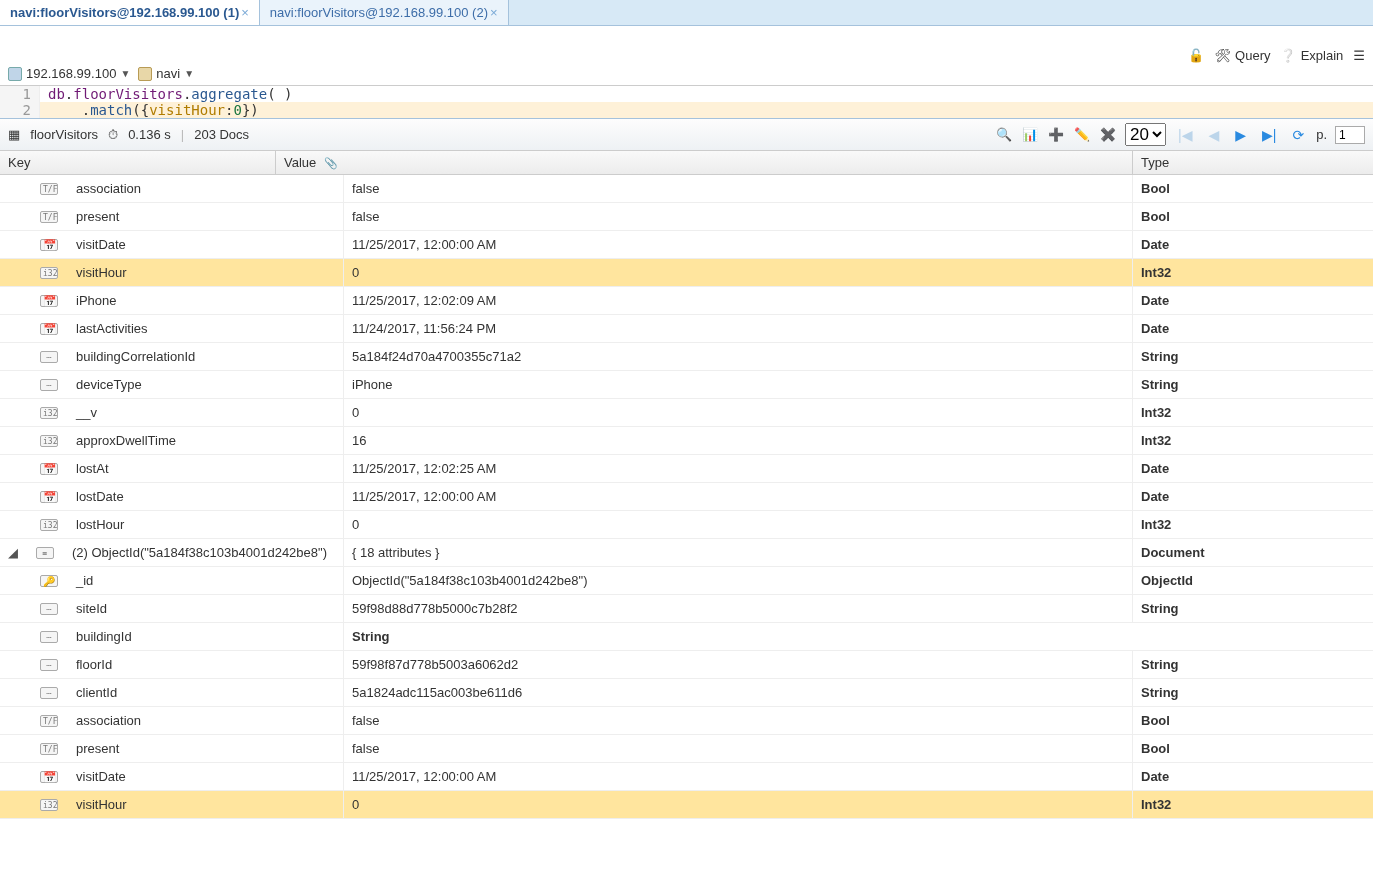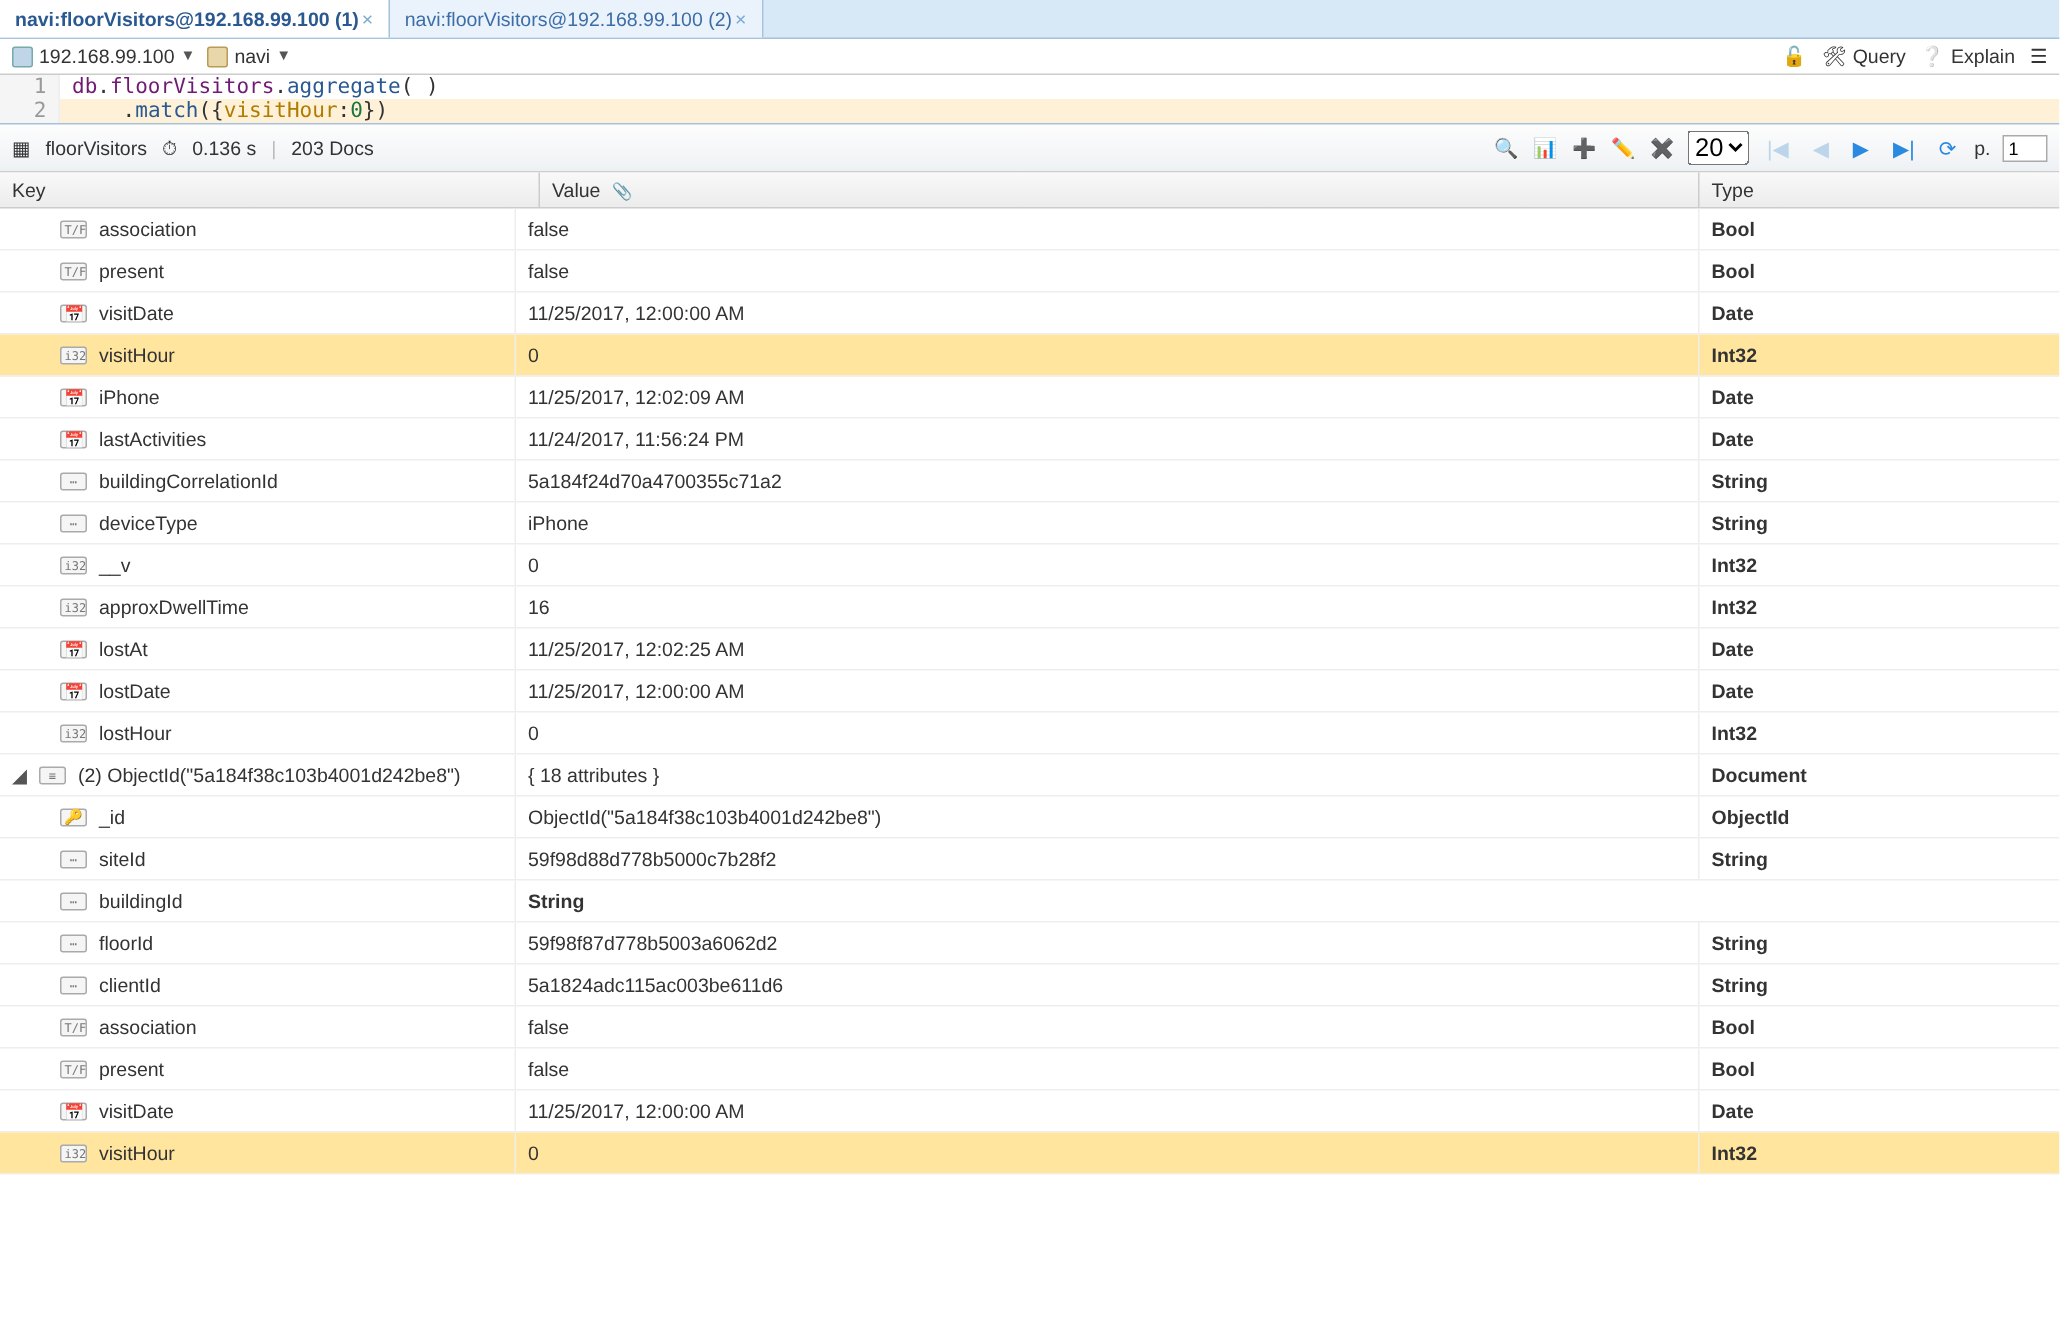--- a/index.html
+++ b/index.html
@@ -6,21 +6,21 @@
 body { font-family: Arial, sans-serif; font-size: 13px; color: #333; background: #fff; overflow-x: hidden; }
 
 
 .tabs-bar { display: flex; background: #d7e9f6; border-bottom: 1px solid #a5c2dc; }
 .tab { padding: 5px 10px; background: #eaf3fb; border-right: 1px solid #a5c2dc; display: flex; align-items: center; gap: 2px; cursor: pointer; color: #3d6da8; }
 .tab.active { background: #fff; font-weight: bold; color: #2a5890; }
 .tab .close { color: #7aa9d6; font-weight: normal; cursor: pointer; }
 
 
 .conn-bar { display: flex; align-items: center; justify-content: space-between; padding: 4px 8px; border-bottom: 1px solid #ccc; background: #fff; }
-.conn-left { display: flex; align-items: center; gap: 8px; }
+.conn-left { display: flex; align-items: center; gap: 8px; margin-top: 36px; }
 .conn-item { display: flex; align-items: center; gap: 4px; cursor: pointer; }
 .conn-right { display: flex; align-items: center; gap: 10px; }
 .conn-right .tool { display: flex; align-items: center; gap: 4px; cursor: pointer; color: #333; }
 
 
 .code-editor { font-family: Consolas, monospace; font-size: 14px; }
 .code-line { display: flex; }
 .gutter { width: 40px; text-align: right; padding-right: 8px; background: #f5f5f5; color: #999; border-right: 1px solid #eee; }
 .code-content { padding-left: 8px; flex: 1; }
 .selected-line { background: #fef1d8; }
@@ -36,29 +36,29 @@
 .status-left .sep { color: #bbb; }
 .status-right { display: flex; align-items: center; gap: 8px; }
 .status-right select { font-size: 17px; }
 .nav-btn { color: #2a8ae0; cursor: pointer; padding: 0 4px; font-size: 14px; }
 .nav-btn.disabled { color: #bcd5ea; }
 .page-input { width: 30px; font-size: 12px; padding: 1px 3px; border: 1px solid #aaa; }
 .icon-btn { width: 18px; height: 18px; display: inline-flex; align-items: center; justify-content: center; cursor: pointer; }
 
 
 .grid-header { display: flex; background: linear-gradient(#f9f9f9,#ececec); border-bottom: 1px solid #ccc; }
-.gh-key { width: 360px; padding: 4px 8px; border-right: 1px solid #ccc; }
+.gh-key { width: 276px; padding: 4px 8px; border-right: 1px solid #ccc; }
 .gh-value { flex: 1; padding: 4px 8px; border-right: 1px solid #ccc; display: flex; align-items: flex-end; gap: 8px; }
 .gh-type { width: 240px; padding: 4px 8px; }
 
 
 .rows { }
 .row { display: flex; border-bottom: 1px solid #eee; }
 .row.highlighted { background: #ffe59e; }
-.cell-key { width: 344px; padding: 6px 8px 6px 40px; display: flex; align-items: center; gap: 8px; border-right: 1px solid #eee; }
+.cell-key { width: 344px; padding: 6px 8px 6px 40px; display: flex; align-items: center; gap: 18px; border-right: 1px solid #eee; }
 .cell-key.doc-header { padding-left: 8px; }
 .cell-key.child { padding-left: 40px; }
 .cell-value { flex: 1; padding: 6px 8px; border-right: 1px solid #eee; }
 .cell-type { width: 240px; padding: 6px 8px; font-weight: bold; }
 
 
 .type-icon { display: inline-block; border: 1px solid #aaa; border-radius: 2px; font-size: 8px; padding: 0 2px; color: #777; background: #f5f5f5; width: 18px; text-align: center; line-height: 12px; height: 12px; font-family: monospace; }
 .ico-bool::before { content: "T/F"; }
 .ico-date::before { content: "📅"; font-size: 11px; }
 .ico-int::before { content: "i32"; }

